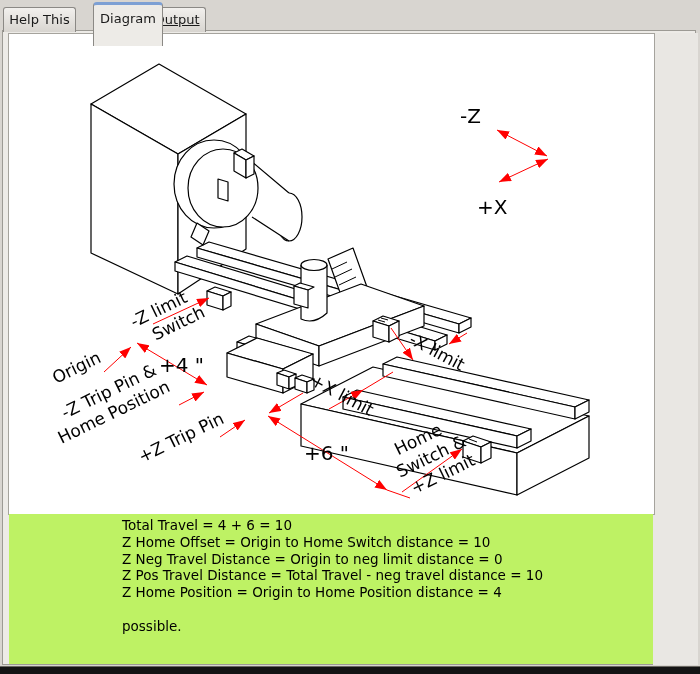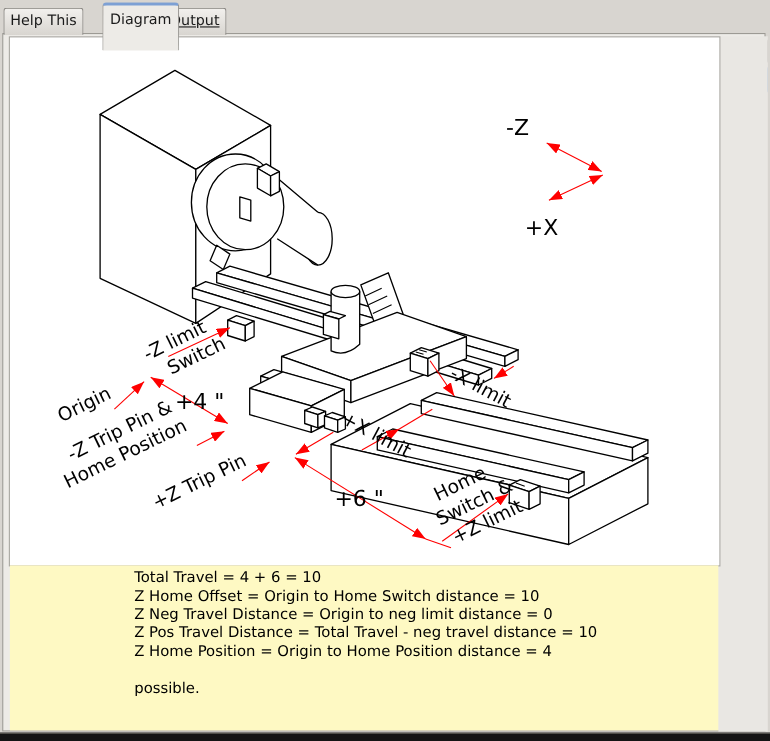--- a/index.html
+++ b/index.html
@@ -51,21 +51,21 @@
     border:1px solid #8f8d88;border-radius:3px;padding-top:3px;
   }
   #btn-lathe{
     left:653px;top:60px;width:45px;height:25px;
     background:#eaf1fa;
     border:2px solid #6d96cc;border-radius:3px;padding-top:2px;
   }
   
   .notes{
     position:absolute;left:9px;top:514px;width:644px;height:150px;
-    background:#fef9c3;z-index:1;
+    background:#bef264;z-index:1;
   }
   .notes-inner{margin:3px 0 0 113px;}
   .note-line{
     font-size:13.5px;line-height:16.8px;color:#000;white-space:pre;
     min-height:16.8px;
   }
   
   .bottom-strip{
     position:absolute;left:0;top:666px;width:700px;height:8px;
     background:#141414;border-top:1px solid #6a6862;

